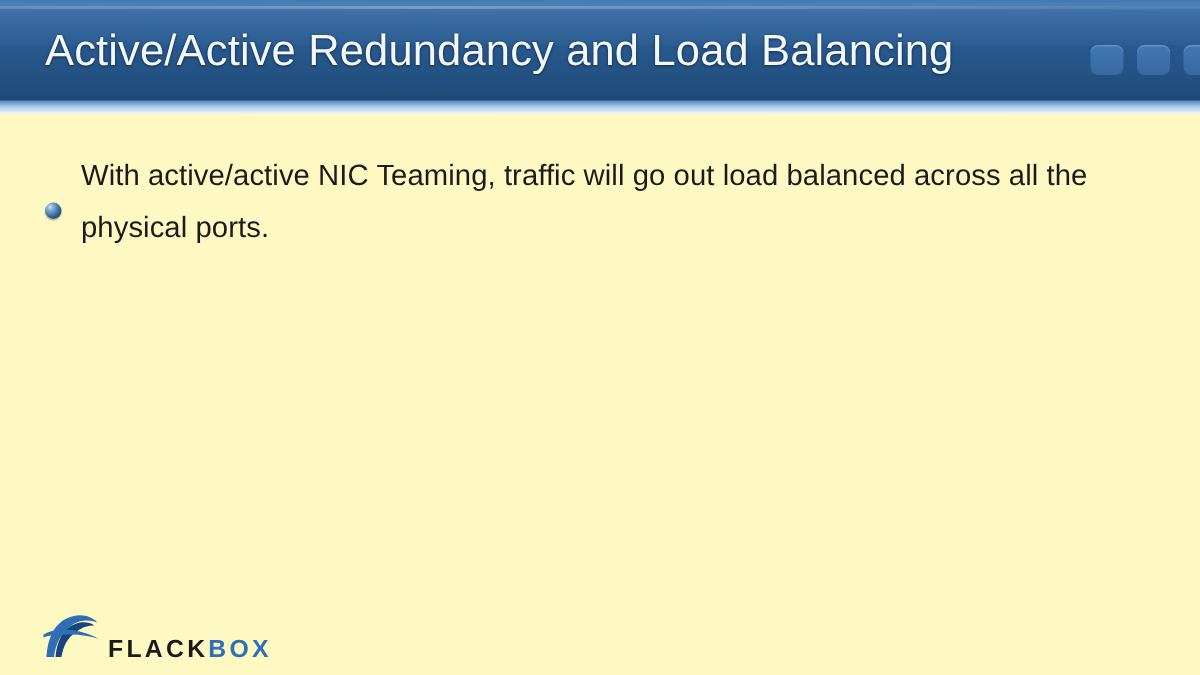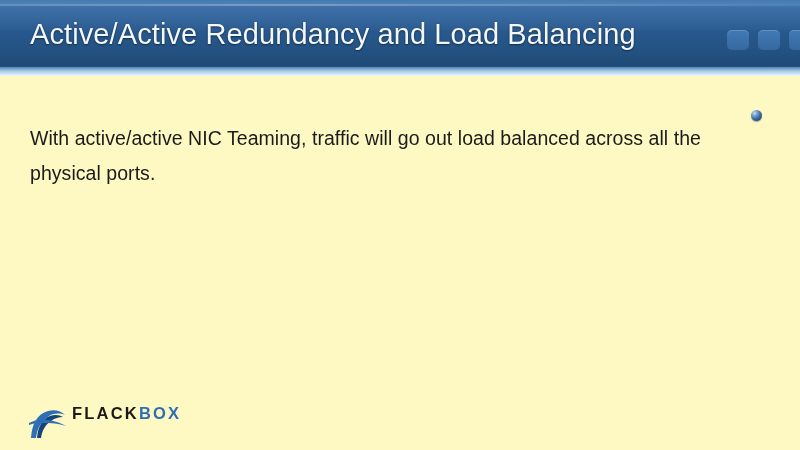--- a/index.html
+++ b/index.html
@@ -107,23 +107,22 @@
 
   
   .content {
     position: absolute;
     left: 30px;
     top: 100px;
     width: 745px;
   }
   .bullet-row {
     display: flex;
-    align-items: flex-end;
+    align-items: center;
     margin-bottom: 12px;
-    flex-direction: column;
   }
   .bullet-marker {
     flex: 0 0 auto;
     width: 11px;
     height: 11px;
     margin-top: 10px;
     margin-right: 13px;
     border-radius: 50%;
     background:
       radial-gradient(circle at 32% 28%,
@@ -141,21 +140,21 @@
     font-weight: 400;
     letter-spacing: 0.05px;
   }
 
   
   .logo {
     position: absolute;
     left: 28px;
     top: 404px;
     display: flex;
-    align-items: flex-start;
+    align-items: flex-end;
   }
   .logo-mark {
     width: 40px;
     height: 38px;
     flex: 0 0 auto;
     margin-right: 4px;
   }
   .logo-text-block {
     display: flex;
     flex-direction: column;

